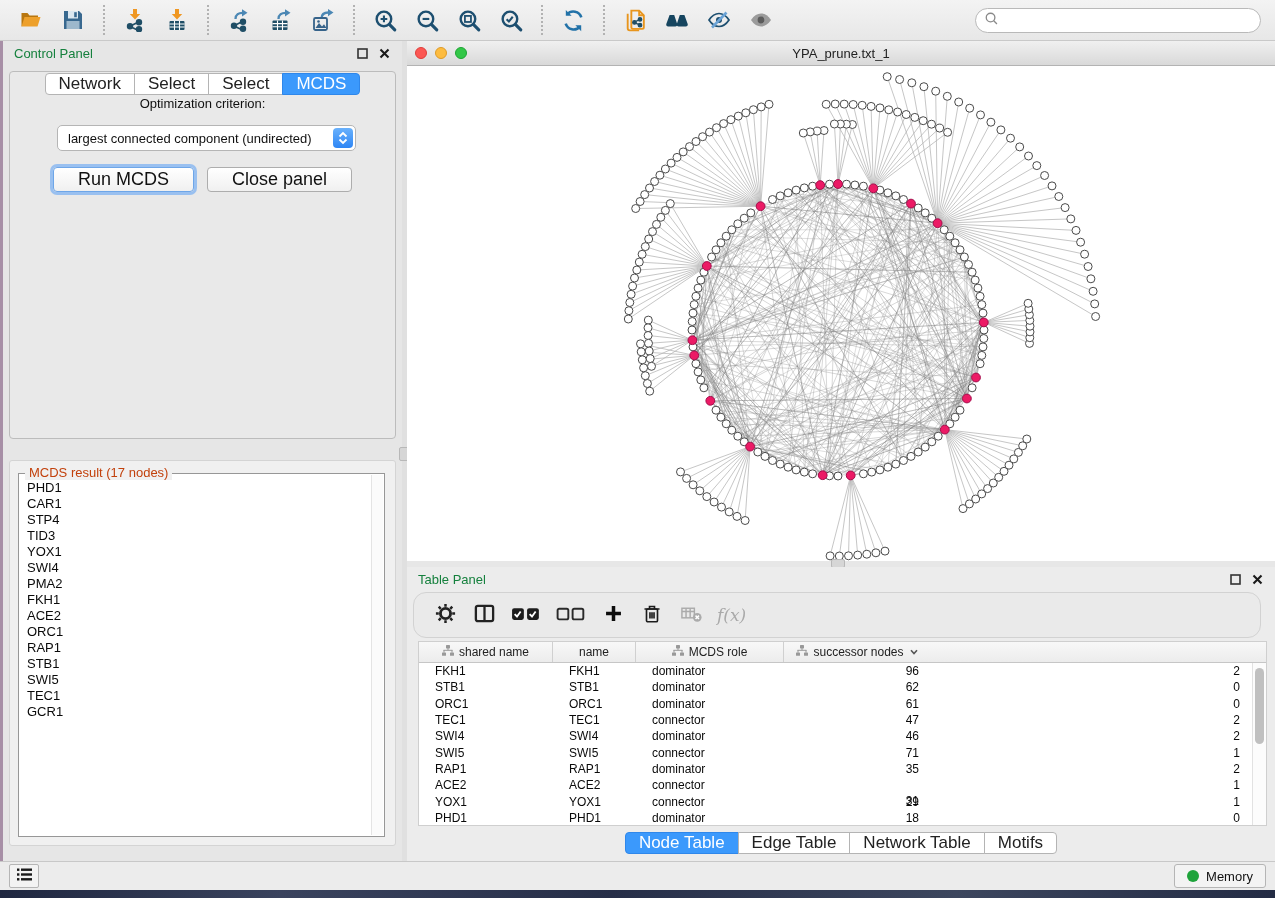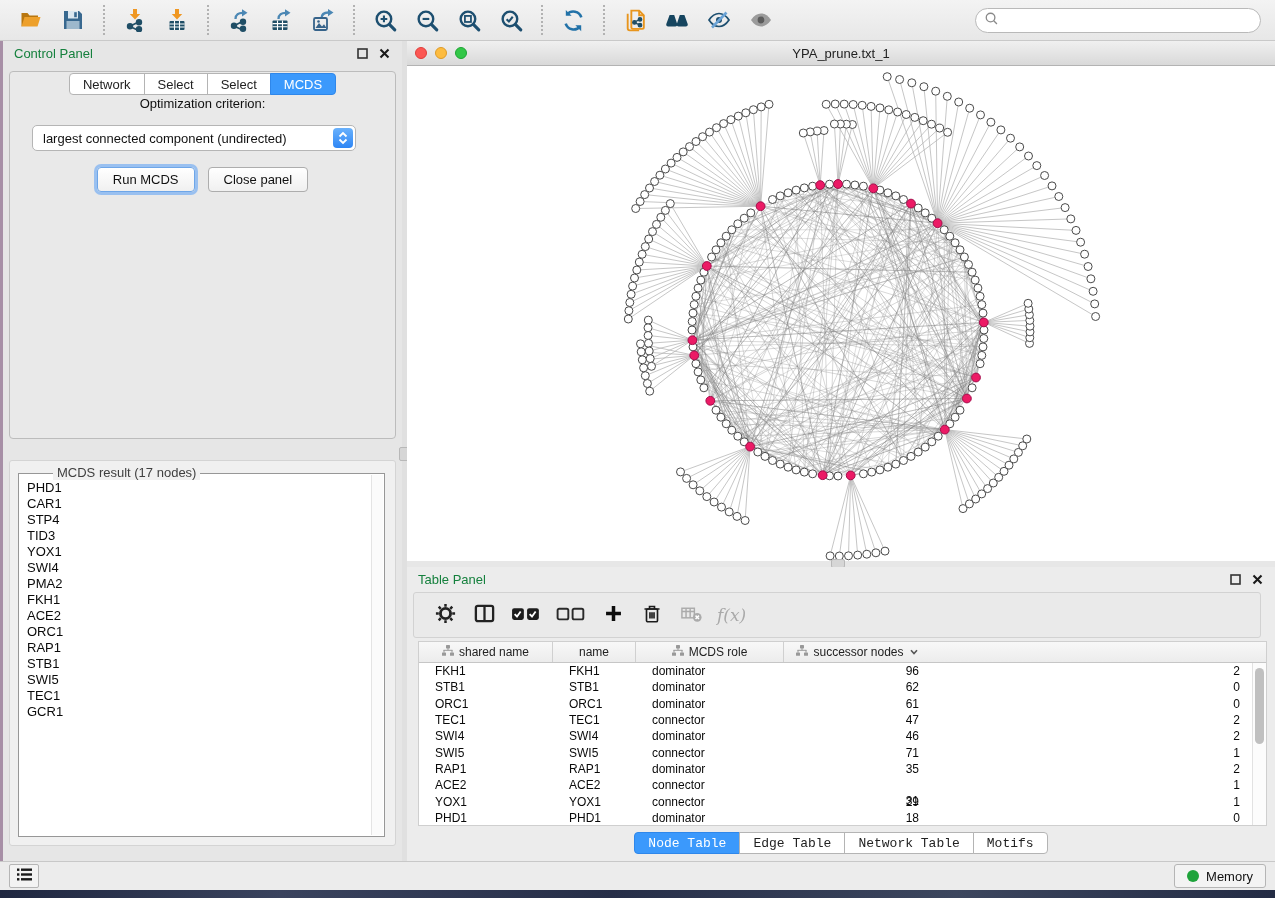--- a/index.html
+++ b/index.html
@@ -24,41 +24,41 @@
     background:linear-gradient(90deg,#1f2740,#3a435e 22%,#262e48 48%,#3c465e 75%,#232b44); }
 
   
   .panel-titlebar { height:24px; display:flex; align-items:center; padding:0 10px 0 11px; font-size:13px; color:#15803d; }
   .panel-titlebar .spring { flex:1; }
   .pt-icon { width:16px; height:16px; display:flex; align-items:center; justify-content:center; margin-left:6px; cursor:pointer; background:none; border:none; }
 
   
   .control-panel { position:absolute; left:3px; top:41px; width:399px; height:820px; background:#e6e6e6; }
   .cp-tabs { display:flex; justify-content:center; margin-top:8px; position:relative; z-index:2; }
-  .tabbtn { font-size:13px; height:22px; padding:0 13px; background:#fff; border:1px solid #b4b4b4;
+  .tabbtn { font-size:17px; height:22px; padding:0 13px; background:#fff; border:1px solid #b4b4b4;
     margin-left:-1px; display:flex; align-items:center; color:#222; cursor:pointer; }
   .tabbtn:first-child { border-radius:4px 0 0 4px; margin-left:0; }
   .tabbtn:last-child { border-radius:0 4px 4px 0; }
   .tabbtn.active { background:#3b99fc; border-color:#2f87ea; color:#fff; }
   .tab-card { position:absolute; left:6px; right:6px; top:30px; height:368px; background:#e9e9e9;
     border:1px solid #bcbcbc; border-radius:4px; }
   .opt-label { text-align:center; font-size:13px; margin-top:25px; color:#111; }
-  .selectbox { position:relative; margin:14px 40px 0 23px; height:26px; background:#fff; border:1px solid #b5b5b5;
+  .selectbox { position:relative; margin:14px 40px 0 48px; height:26px; background:#fff; border:1px solid #b5b5b5;
     border-radius:5px; display:flex; align-items:center; padding:0 28px 0 10px; font-size:13px; cursor:pointer; color:#111; }
   .stepper { position:absolute; right:2px; top:2px; bottom:2px; width:20px; border-radius:4px;
     background:linear-gradient(#69b1fc,#2e86f5); display:flex; flex-direction:column; align-items:center; justify-content:center; gap:1px; }
   .btn-row { display:flex; justify-content:center; gap:13px; margin-top:16px; }
-  .btn { height:25px; padding:0 15px; font-size:13px; background:linear-gradient(#ffffff,#f0f0f0);
+  .btn { height:25px; padding:0 24px; font-size:18px; background:linear-gradient(#ffffff,#f0f0f0);
     border:1px solid #adadad; border-radius:4px; color:#111; cursor:pointer; font-family:"Liberation Sans",sans-serif; }
   .btn.focused { box-shadow:0 0 0 3px rgba(100,165,245,.6); border-color:#6ea6e8; }
 
   .result-card { position:absolute; left:6px; right:6px; top:419px; height:386px; background:#f0f0f0;
     border:1px solid #d4d4d4; border-radius:3px; }
   .result-fieldset { position:absolute; left:8px; right:10px; top:12px; bottom:8px; border:1px solid #979797; background:#fff; }
-  .result-legend { position:absolute; top:-9px; left:6px; background:#f0f0f0; padding:0 4px; font-size:13px; color:#404040;margin-left:28px; }
+  .result-legend { position:absolute; top:-9px; left:6px; background:#f0f0f0; padding:0 4px; font-size:13px; color:#c2410c; }
   .result-list { position:absolute; left:1px; top:4px; bottom:1px; right:14px; overflow:hidden; padding:2px 0 0 7px; }
   .result-item { font-size:13px; line-height:16px; color:#0a0a0a; }
   .result-scroll { position:absolute; top:1px; bottom:1px; right:1px; width:12px; background:#fbfbfb; border-left:1px solid #e4e4e4; }
 
   
   .v-splitter { position:absolute; left:402px; top:41px; width:5px; height:820px; background:#e0e0e0; cursor:col-resize; }
   .grip-v { position:absolute; left:-3px; top:406px; width:10px; height:14px; background:#d6d6d6; border:1px solid #b8b8b8; border-radius:2px; }
   .h-splitter { position:absolute; left:407px; top:561px; width:868px; height:6px; background:#e7e7e7; cursor:row-resize; }
   .grip-h { position:absolute; left:424px; top:-2px; width:14px; height:9px; background:#d6d6d6; border:1px solid #b8b8b8; border-radius:2px; }
 
@@ -69,35 +69,35 @@
   .tl { width:12px; height:12px; border-radius:50%; margin-right:8px; }
   .tl.red { background:#fc5753; border:1px solid #df3e3a; }
   .tl.yellow { background:#fdbc40; border:1px solid #de9b27; }
   .tl.green { background:#33c748; border:1px solid #1da533; }
   .net-title { position:absolute; left:0; right:0; text-align:center; font-size:13px; color:#222; pointer-events:none; }
   .net-canvas { height:495px; background:#fff; }
 
   
   .table-panel { position:absolute; left:407px; top:567px; width:868px; height:294px; background:#ececec; }
   .tp-toolbar { position:absolute; left:6px; right:14px; top:25px; height:46px; background:#eaeaea;
-    border:1px solid #d2d2d2; border-radius:3px; display:flex; align-items:center; padding-left:14px; }
+    border:1px solid #d2d2d2; border-radius:13px; display:flex; align-items:center; padding-left:14px; }
   .tp-btn { width:34px; height:34px; border:none; background:transparent; display:flex; align-items:center; justify-content:center; margin-right:5px; cursor:pointer; }
   .fx-label { font-family:"DejaVu Serif", serif; font-style:italic; font-size:17px; color:#a9a9a9; margin-left:4px; }
   .table-wrap { position:absolute; left:11px; right:8px; top:74px; height:185px; background:#fff; border:1px solid #cfcfcf; }
   .thead { display:flex; height:21px; background:linear-gradient(#f8f8f8,#ececec); border-bottom:1px solid #c6c6c6; }
   .th { display:flex; align-items:center; justify-content:center; gap:5px; font-size:12px; color:#222;
     border-right:1px solid #d0d0d0; height:100%; cursor:pointer; }
   .th:last-child { border-right:none; }
   .tbody { position:absolute; left:0; right:14px; top:21px; bottom:0; overflow:hidden; }
   .tr { display:flex; height:16.3px; align-items:center; }
   .td { font-size:12px; color:#0a0a0a; padding:0 10px 0 16px; white-space:nowrap; overflow:hidden; }
   .td.right { text-align:right; padding:0 12px 0 4px; }
   .table-scroll { position:absolute; right:0; top:21px; bottom:0; width:14px; background:#fcfcfc; border-left:1px solid #e2e2e2; }
   .table-scroll .thumb { position:absolute; left:2px; right:2px; top:5px; height:76px; background:#c0c0c0; border-radius:6px; }
-  .tp-tabs { position:absolute; left:0; right:0; top:265px; display:flex; justify-content:center;font-family:Liberation Mono, monospace; }
+  .tp-tabs { position:absolute; left:0; right:0; top:265px; display:flex; justify-content:center; }
 
   
   .statusbar { position:absolute; left:0; bottom:8px; width:1275px; height:29px; background:#ececec;
     border-top:1px solid #c8c8c8; display:flex; align-items:center; padding:0 9px; }
   .status-left-btn { width:30px; height:24px; border:1px solid #b5b5b5; background:#f3f3f3; border-radius:2px;
     display:flex; align-items:center; justify-content:center; cursor:pointer; }
   .memory-btn { margin-left:auto; height:24px; border:1px solid #b5b5b5; background:#f3f3f3; border-radius:3px;
     display:flex; align-items:center; gap:7px; padding:0 12px; font-size:13px; color:#111; cursor:pointer; font-family:"Liberation Sans",sans-serif; }
   .memory-dot { width:12px; height:12px; border-radius:50%; background:#1ea33b; }
 </style>

